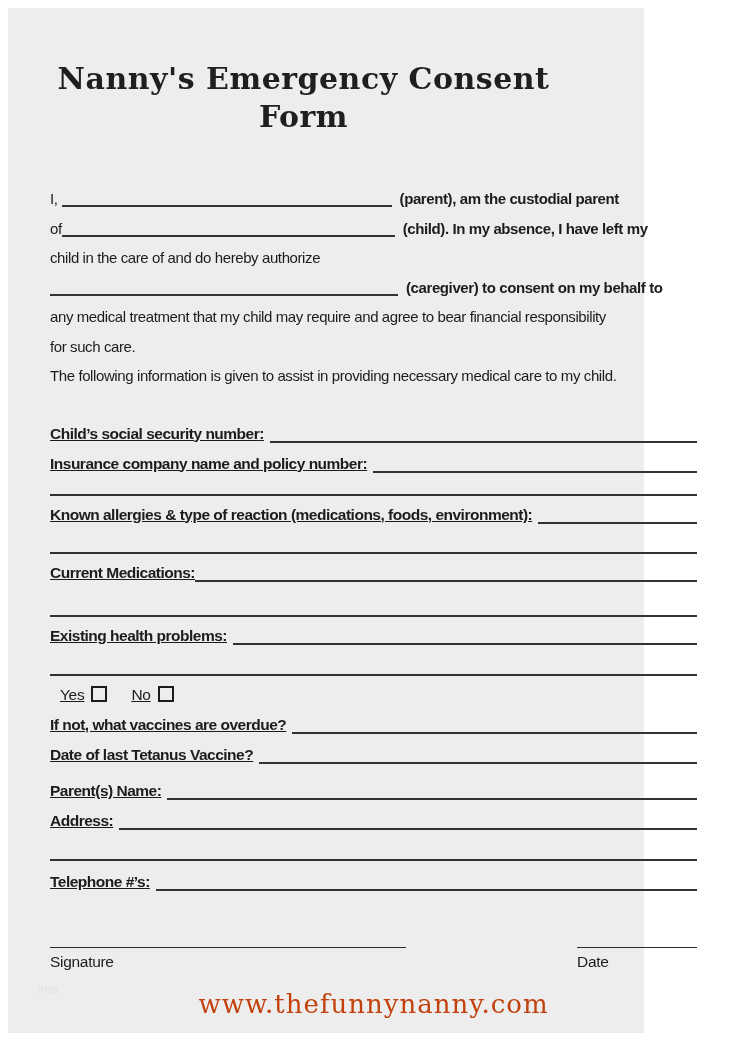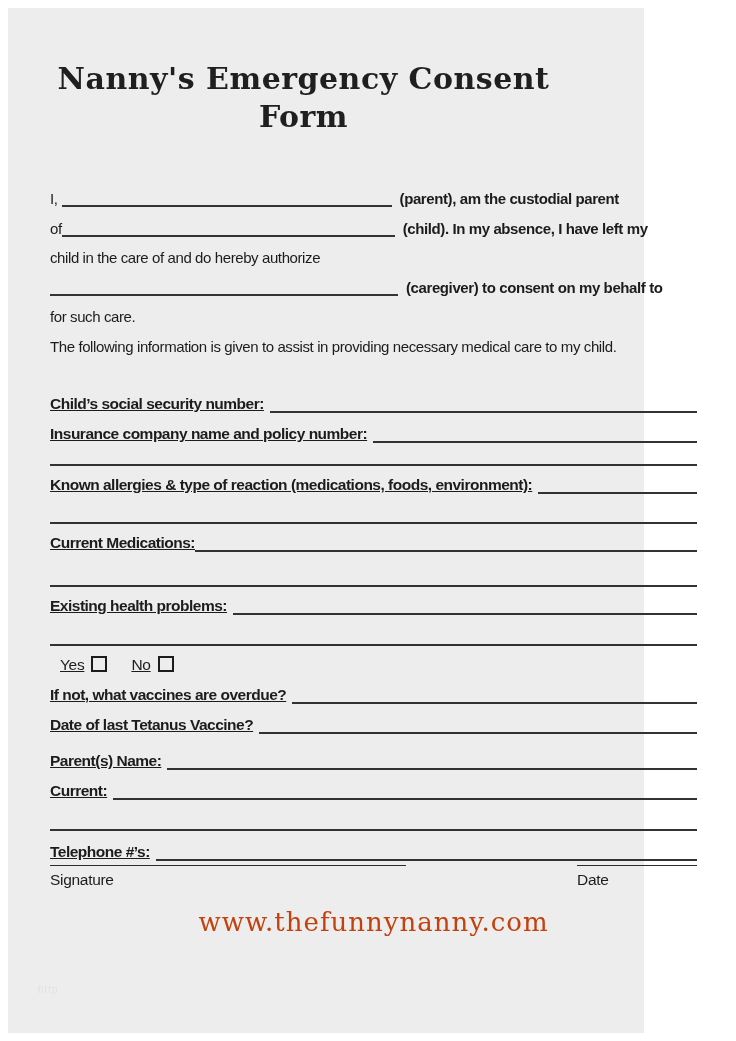--- a/index.html
+++ b/index.html
@@ -85,20 +85,21 @@
   .no-txt  { margin-left: 24px; }
   .checkbox {
     display: inline-block;
     width: 12px; height: 12px;
     border: 2px solid #1c1c1c;
     margin: 0 0 6px 7px;
     background: transparent;
   }
   .sig-row {
     display: flex;
+    margin-top: 52px;
     align-items: flex-end;
   }
   .sig-col { width: 356px; }
   .spacer { flex: 1; }
   .date-col { width: 120px; }
   .sig-line { border-bottom: 1.6px solid #2c2c2c; height: 0; }
   .sig-label {
     font-size: 15.5px;
     letter-spacing: -0.3px;
     line-height: 26px;
@@ -133,20 +134,21 @@
       <div class="iline">
         <span>I,</span><span class="blank w-i"></span><span class="suffix">(parent), am the custodial parent</span>
       </div>
       <div class="iline">
         <span>of</span><span class="blank w-of"></span><span class="suffix">(child). In my absence, I have left my</span>
       </div>
       <div class="iline">child in the care of and do hereby authorize</div>
       <div class="iline">
         <span class="blank w-cg"></span><span class="suffix">(caregiver) to consent on my behalf to</span>
       </div>
+      <div class="iline">any medical treatment that my child may require and agree to bear financial responsibility</div>
       <div class="iline">for such care.</div>
       <div class="iline">The following information is given to assist in providing necessary medical care to my child.</div>
     </div>
 
     <div class="fields">
 
       <div class="frow">
         <span class="lbl">Child’s social security number:</span>
         <span class="fill"></span>
       </div>
@@ -195,21 +197,21 @@
         <span class="lbl">Date of last Tetanus Vaccine?</span>
         <span class="fill"></span>
       </div>
 
       <div class="frow mt6">
         <span class="lbl">Parent(s) Name:</span>
         <span class="fill"></span>
       </div>
 
       <div class="frow">
-        <span class="lbl">Current:</span>
+        <span class="lbl">Address:</span>
         <span class="fill"></span>
       </div>
 
       <div class="hr h4m"></div>
 
       <div class="frow mt4">
         <span class="lbl">Telephone #’s:</span>
         <span class="fill"></span>
       </div>
 

